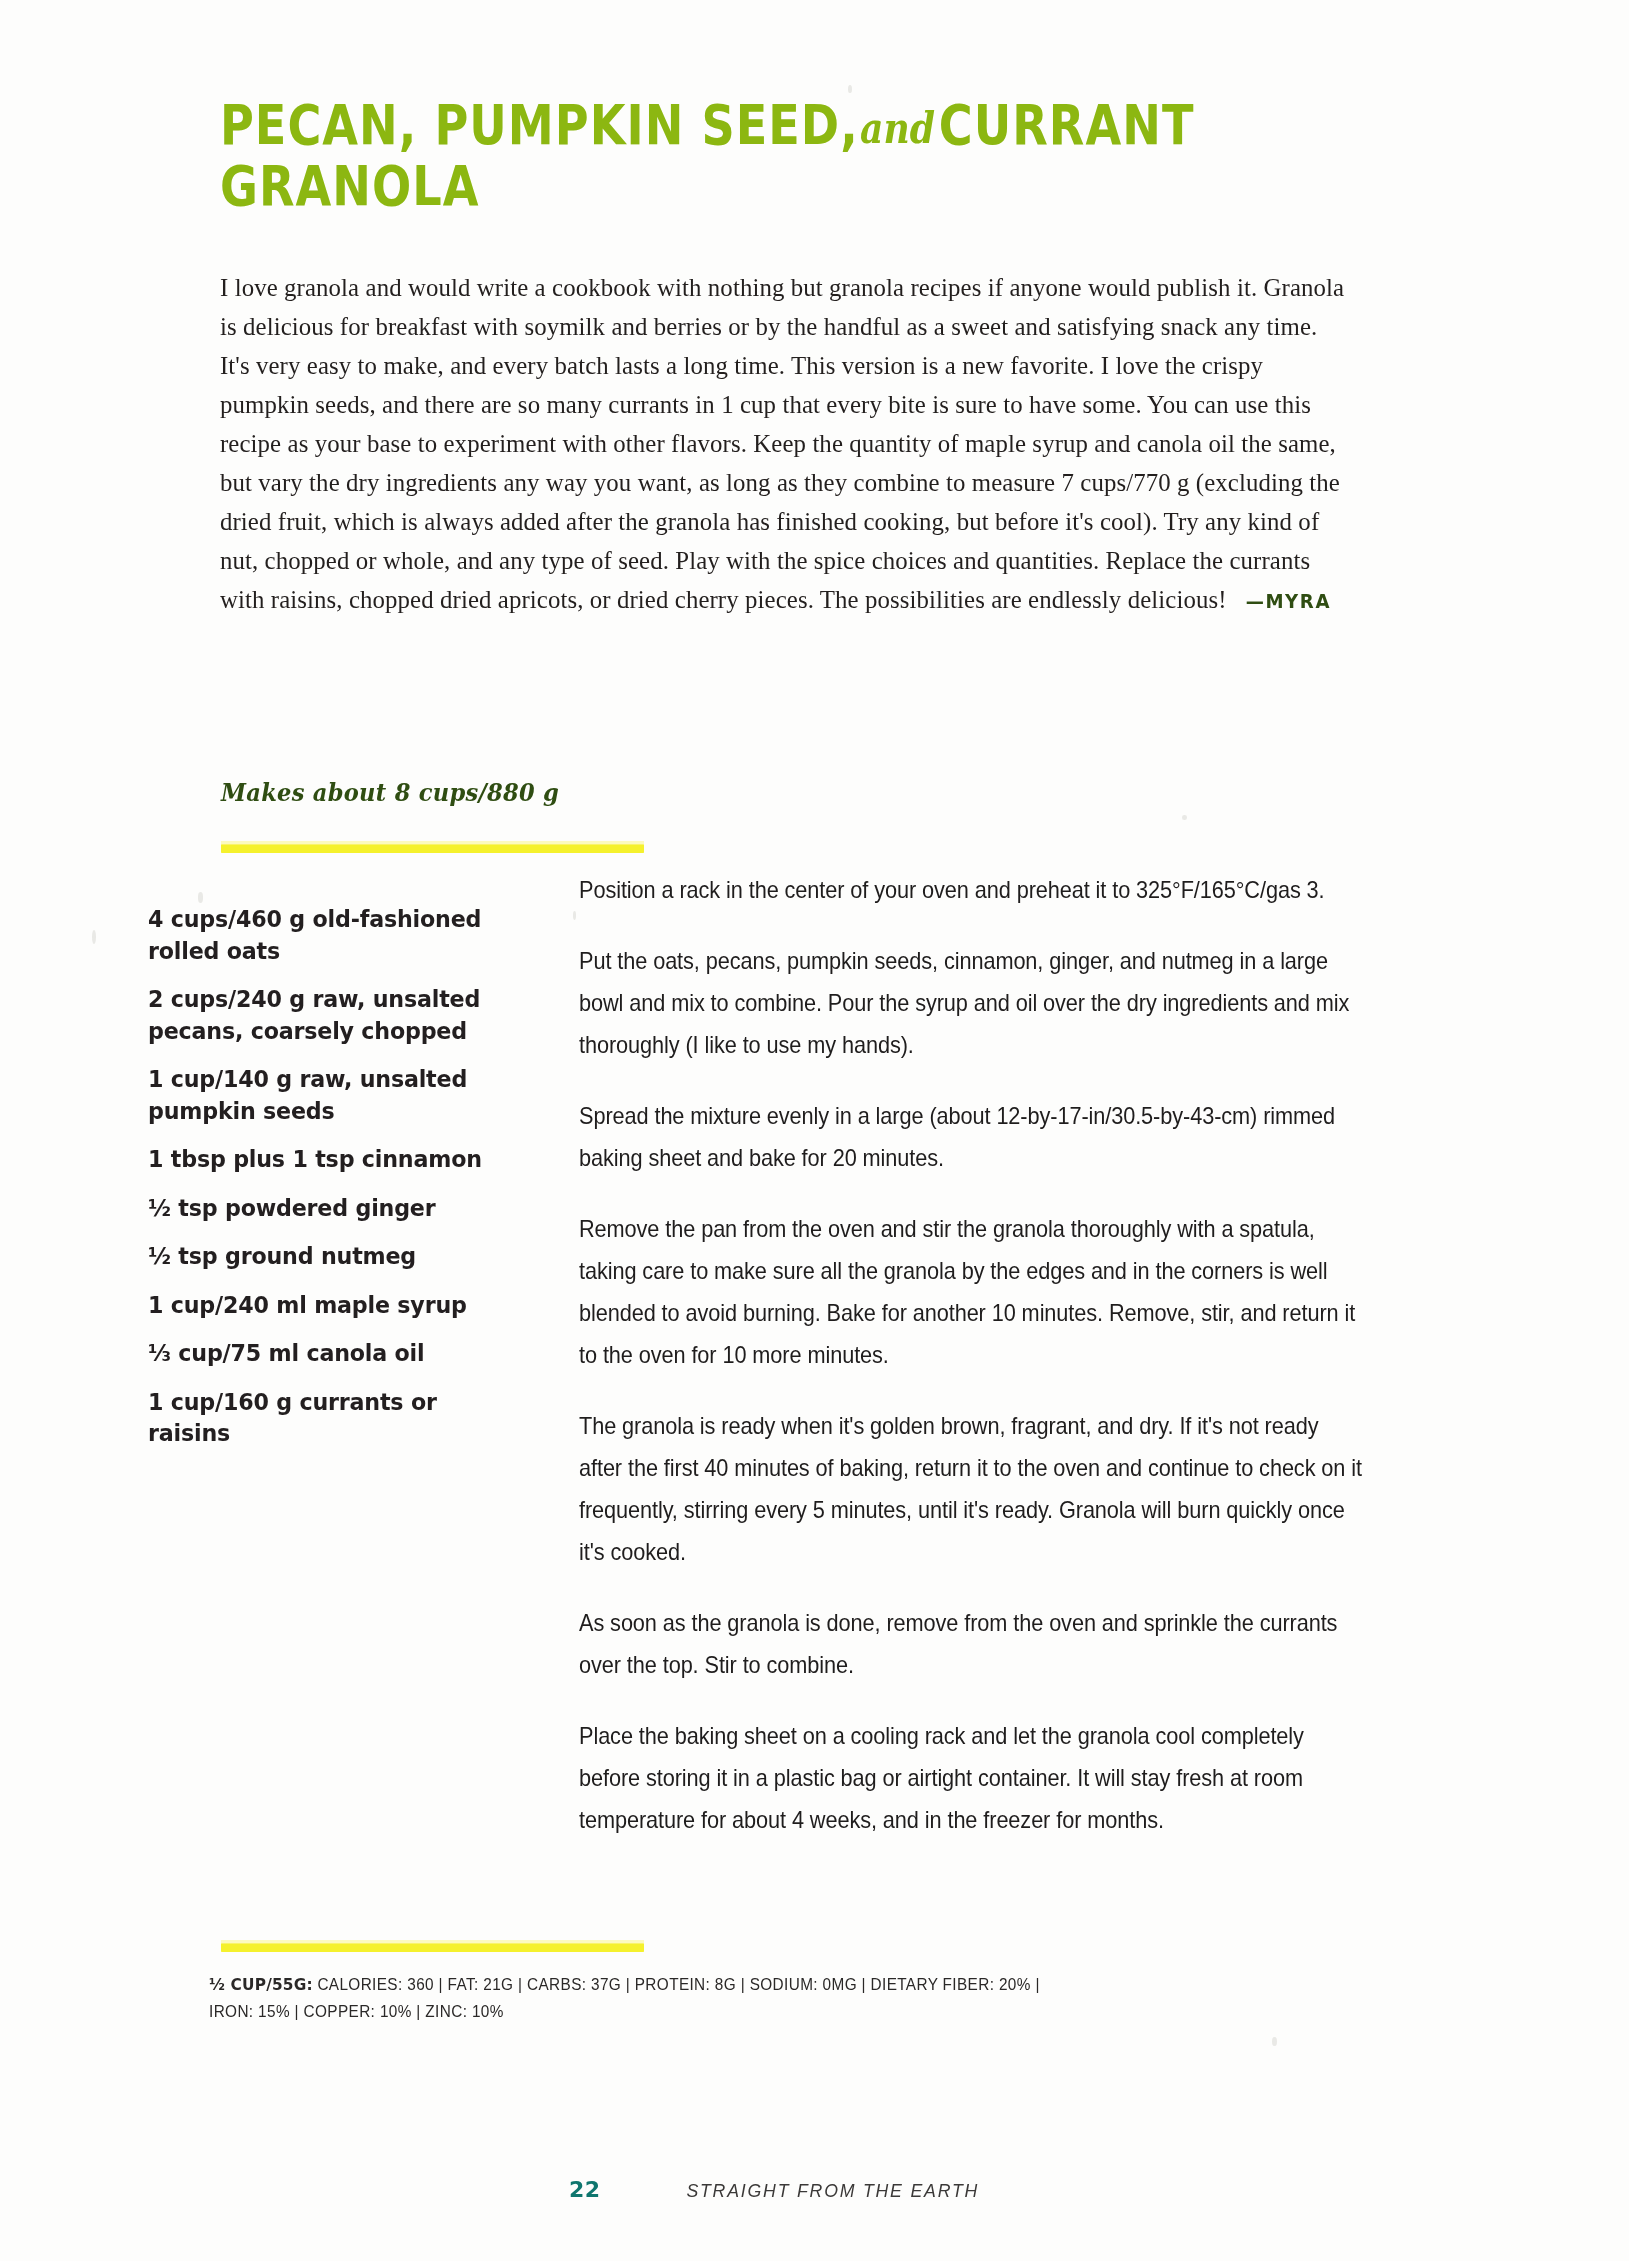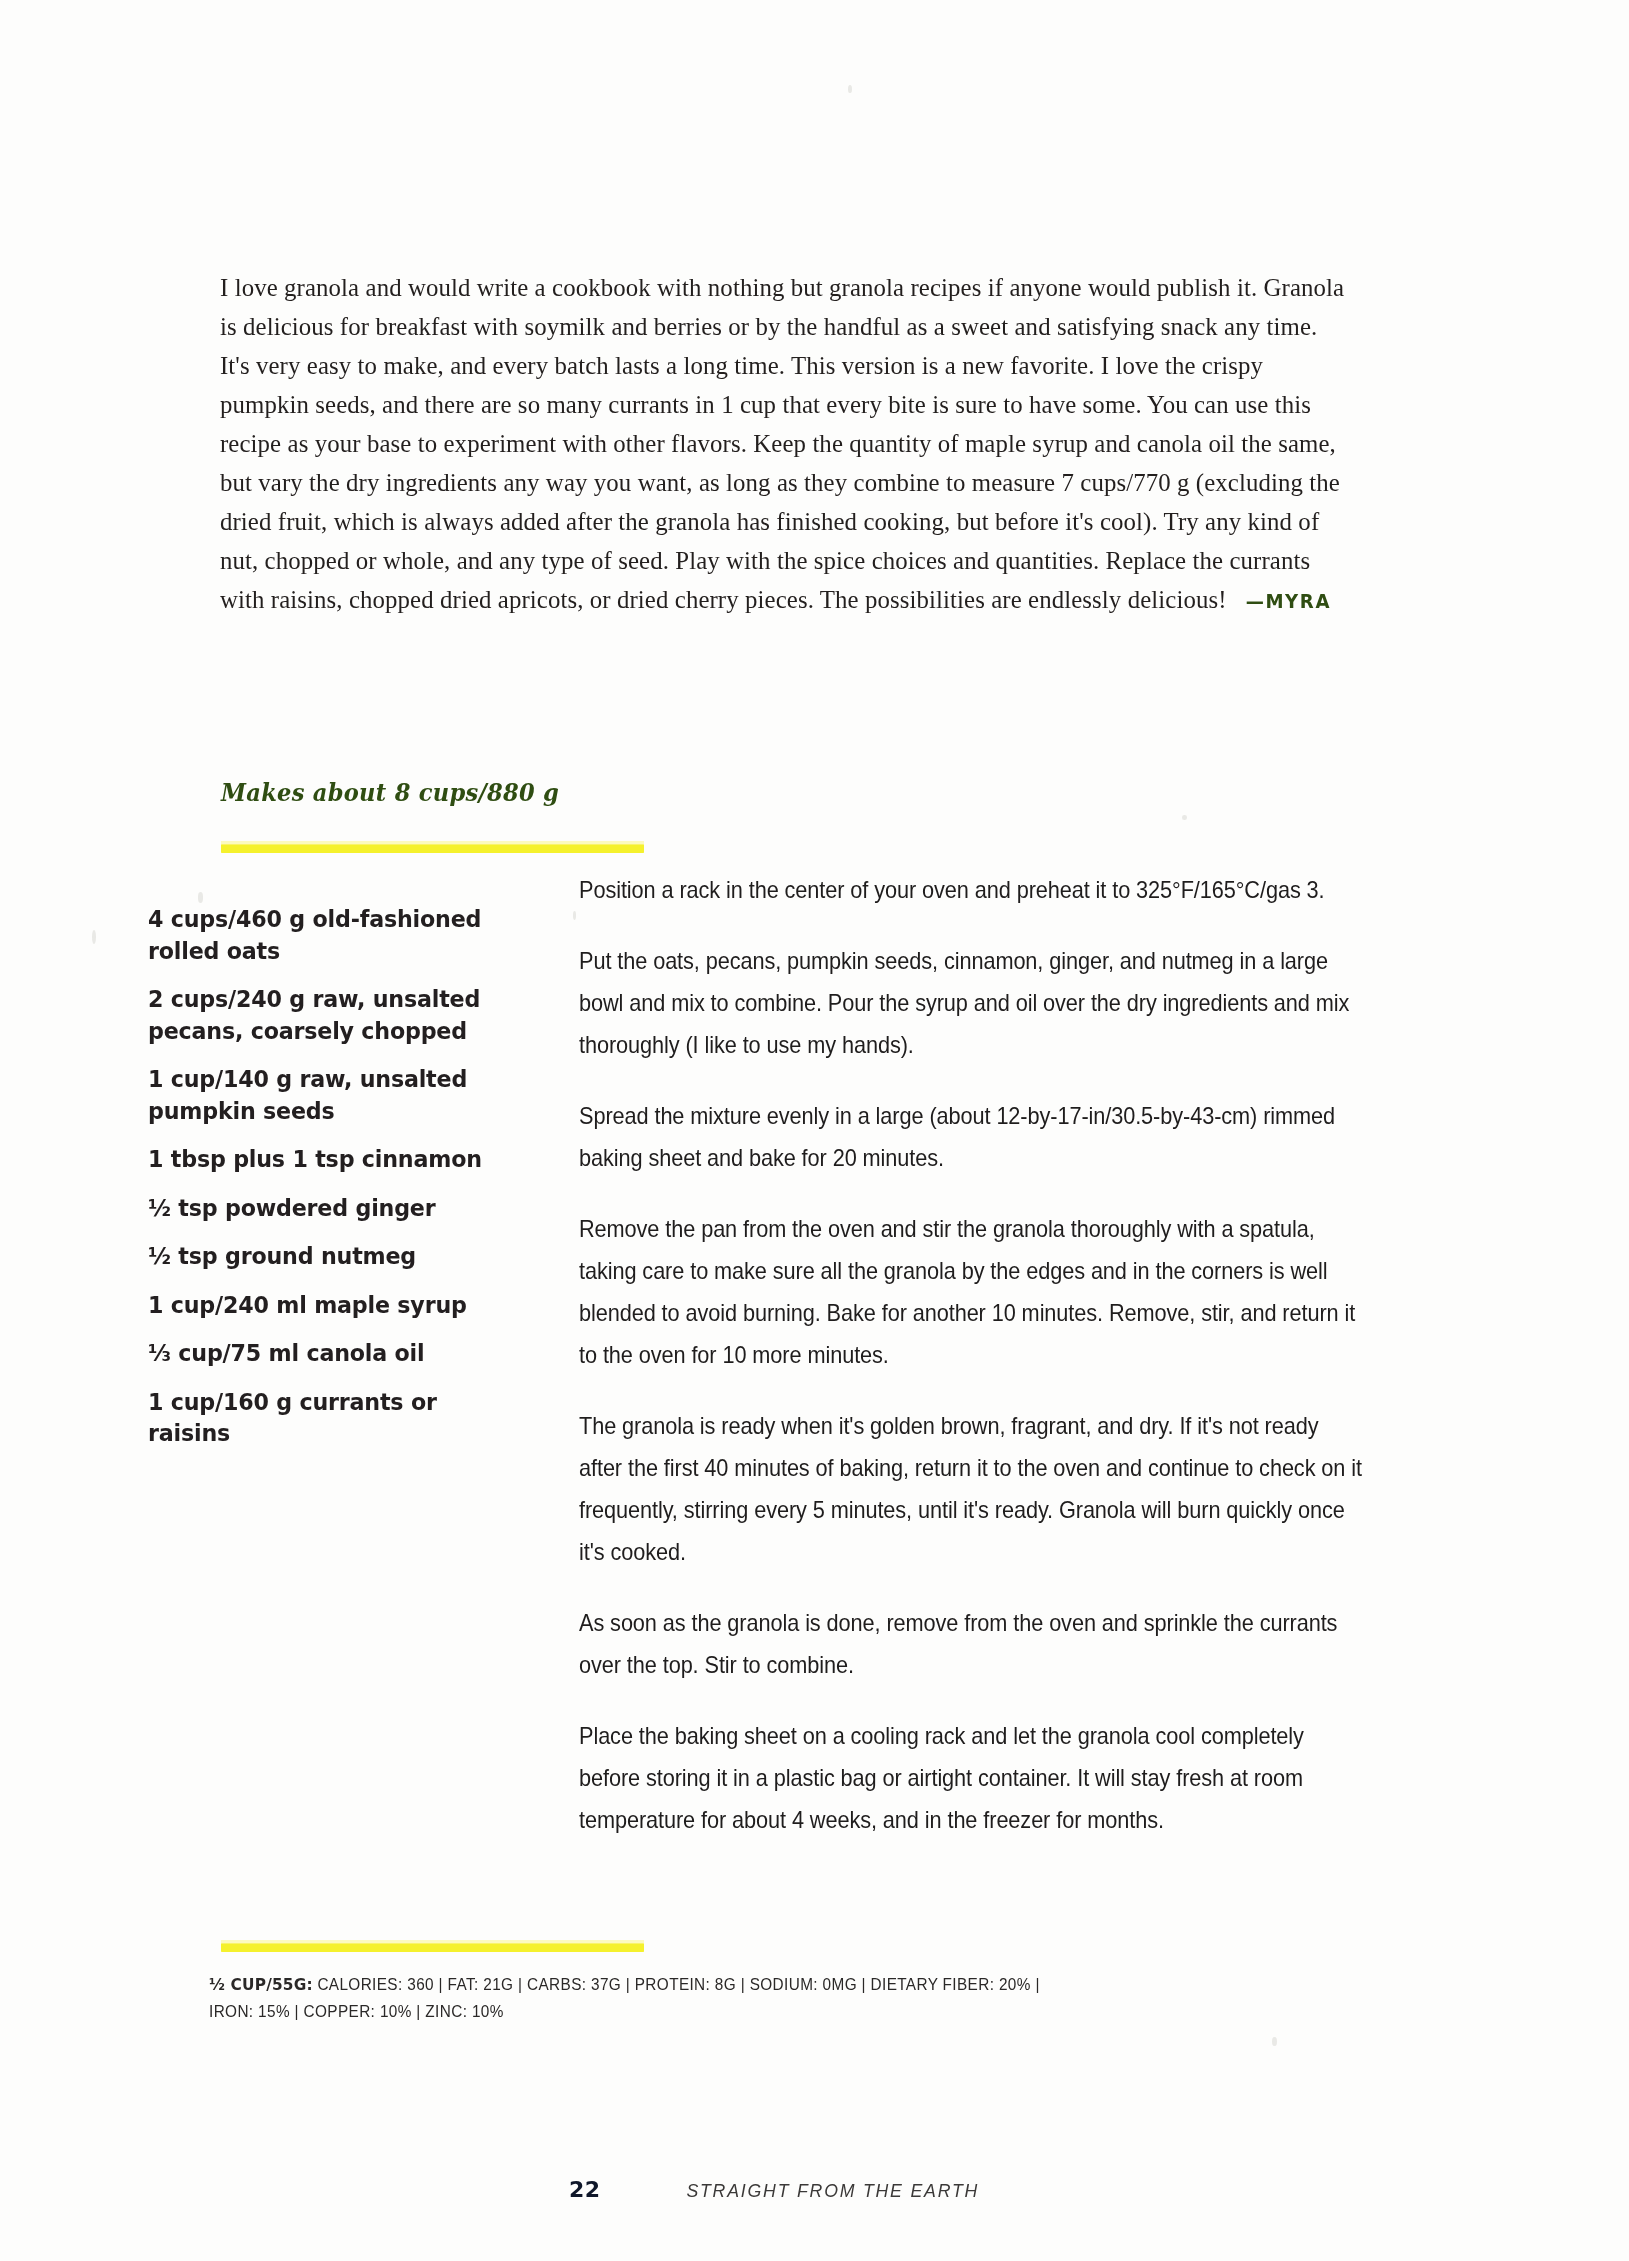--- a/index.html
+++ b/index.html
@@ -204,21 +204,21 @@
     left: 0;
     top: 2177px;
     width: 1630px;
     display: flex;
     align-items: baseline;
   }
   #page-number {
     font-family: "DejaVu Sans", sans-serif;
     font-weight: 700;
     font-size: 22px;
-    color: #0f172a;
+    color: #0f766e;
     margin-left: 569px;
     letter-spacing: 0.4px;
   }
   #book-title {
     font-family: "Liberation Sans", sans-serif;
     font-weight: 400;
     font-size: 17.7px;
     color: #3b3938;
     letter-spacing: 1.8px;
     margin-left: 86px;
@@ -230,20 +230,26 @@
 
 <div id="page">
 
   <div class="scan-speck" style="left:198px;  top:892px; width:5.4px;  height:10.8px;"></div>
   <div class="scan-speck" style="left:848px; top:85px;  width:3.8px;  height:7.7px;"></div>
   <div class="scan-speck" style="left:1182px; top:815px; width:4.6px;  height:4.6px;"></div>
   <div class="scan-speck" style="left:1272px; top:2037px; width:4.6px;  height:9.2px;"></div>
   <div class="scan-speck" style="left:573px;  top:911px; width:3.1px;  height:9.2px;"></div>
   <div class="scan-speck" style="left:92px;  top:930px; width:3.8px;  height:14px;"></div>
 
+  <div id="title-block">
+    <h1 class="recipe-title">
+      <span>PECAN, PUMPKIN SEED,</span><span class="amp">and</span><span>CURRANT</span>
+      <span class="title-line2">GRANOLA</span>
+    </h1>
+  </div>
 
   <div id="intro">
     <p><span>I love granola and would write a cookbook with nothing but granola recipes if anyone would publish it. Granola is delicious for breakfast with soymilk and berries or by the handful as a sweet and satisfying snack any time. It's very easy to make, and every batch lasts a long time. This version is a new favorite. I love the crispy pumpkin seeds, and there are so many currants in 1 cup that every bite is sure to have some. You can use this recipe as your base to experiment with other flavors. Keep the quantity of maple syrup and canola oil the same, but vary the dry ingredients any way you want, as long as they combine to measure 7 cups/770 g (excluding the dried fruit, which is always added after the granola has finished cooking, but before it's cool). Try any kind of nut, chopped or whole, and any type of seed. Play with the spice choices and quantities. Replace the currants with raisins, chopped dried apricots, or dried cherry pieces. The possibilities are endlessly delicious!</span><span class="byline">—MYRA</span></p>
   </div>
 
   <div id="yield-line">Makes about 8 cups/880 g</div>
 
   <div id="hl-top" class="hl-rule"></div>
   <div id="hl-bottom" class="hl-rule"></div>
 

